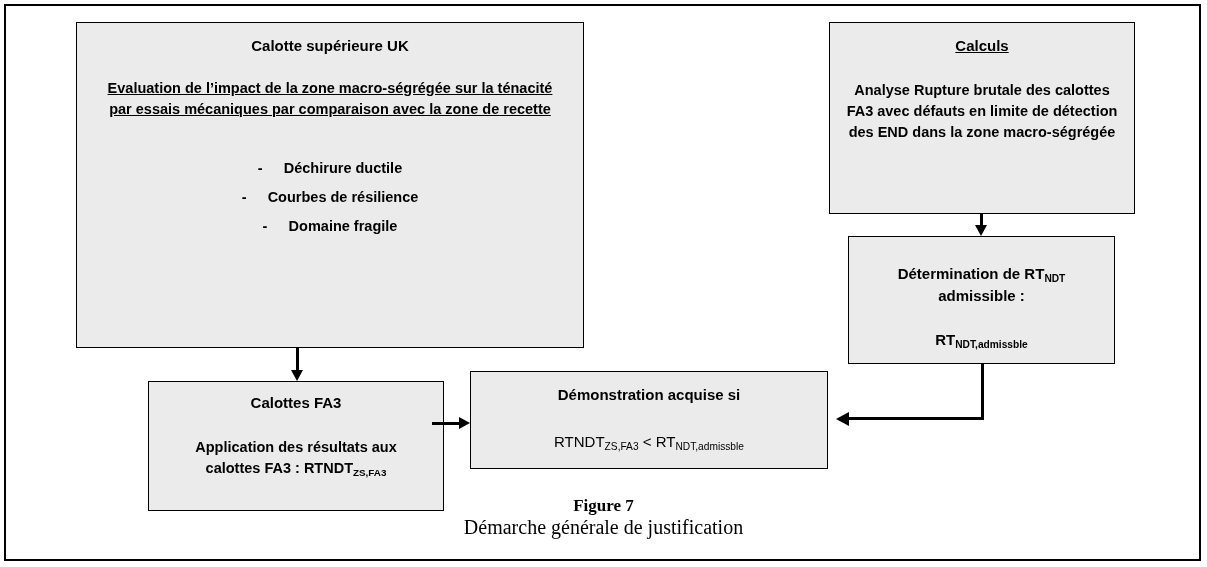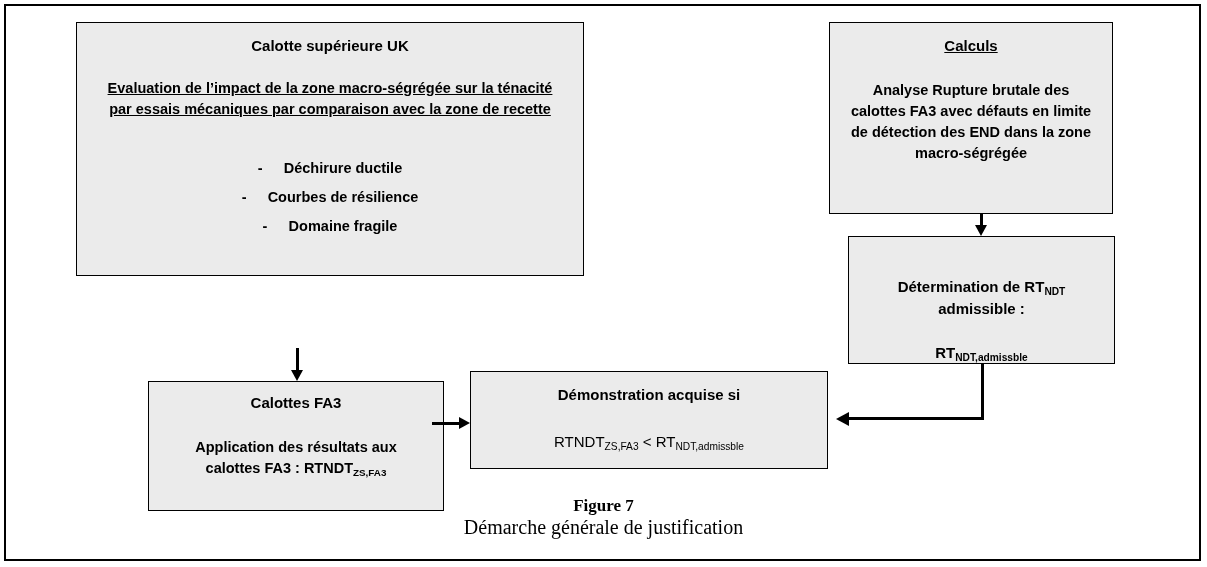--- a/index.html
+++ b/index.html
@@ -66,37 +66,37 @@
     width: 26px;
     text-align: left;
   }
   sub {
     font-size: 0.68em;
     vertical-align: -0.28em;
   }
 
   
   #box-uk {
-    left: 76px; top: 22px; width: 508px; height: 254px;
+    left: 76px; top: 22px; width: 508px; height: 326px;
     padding: 14px 18px 4px 18px;
   }
   #box-uk .title { margin-bottom: 22px; }
   #box-uk .body { margin-bottom: 6px; text-decoration: underline; }
   #box-uk .bullets { margin-top: 22px; }
 
   #box-calculs {
-    left: 829px; top: 22px; width: 284px; height: 192px;
+    left: 829px; top: 22px; width: 306px; height: 192px;
     padding: 14px 14px 0 14px;
   }
   #box-calculs .title { margin-bottom: 24px; }
 
   #box-rtndt {
     left: 848px; top: 236px; width: 267px; height: 128px;
     padding: 14px 12px 0 12px;
-    justify-content: flex-end;
+    justify-content: center;
   }
   #box-rtndt .line1 { font-weight: bold; font-size: 15px; line-height: 1.35; }
   #box-rtndt .line2 { font-weight: bold; font-size: 15px; margin-top: 25px; }
 
   #box-fa3 {
     left: 148px; top: 381px; width: 296px; height: 130px;
     padding: 12px 12px 0 12px;
   }
   #box-fa3 .title { margin-bottom: 24px; }
   #box-fa3 .body { font-size: 14.5px; }

